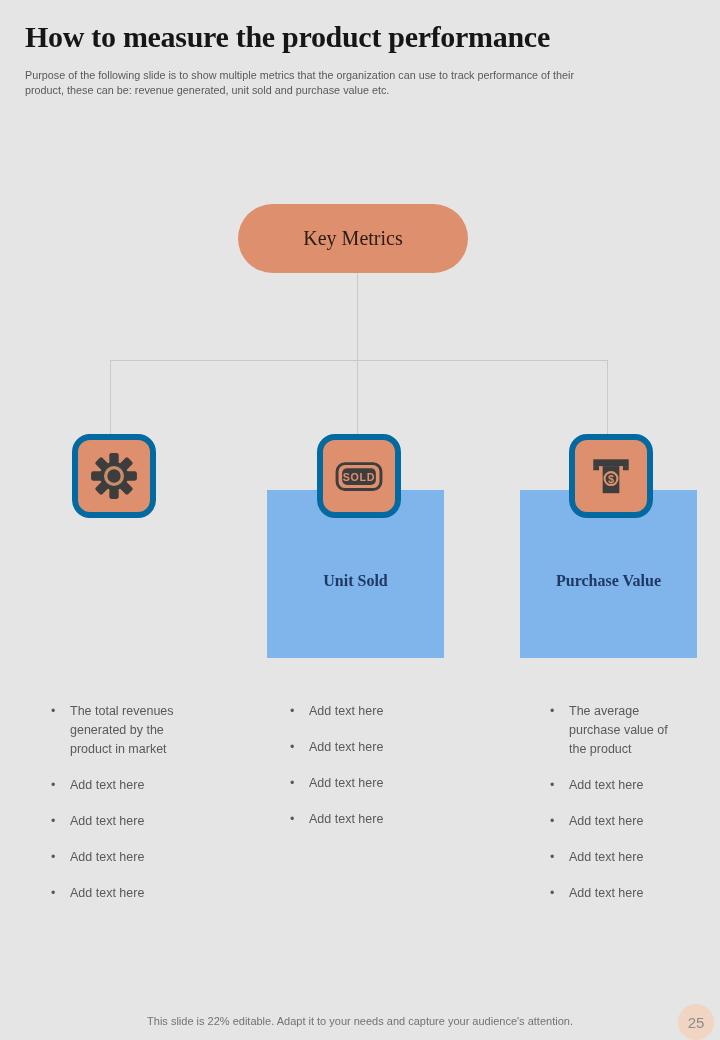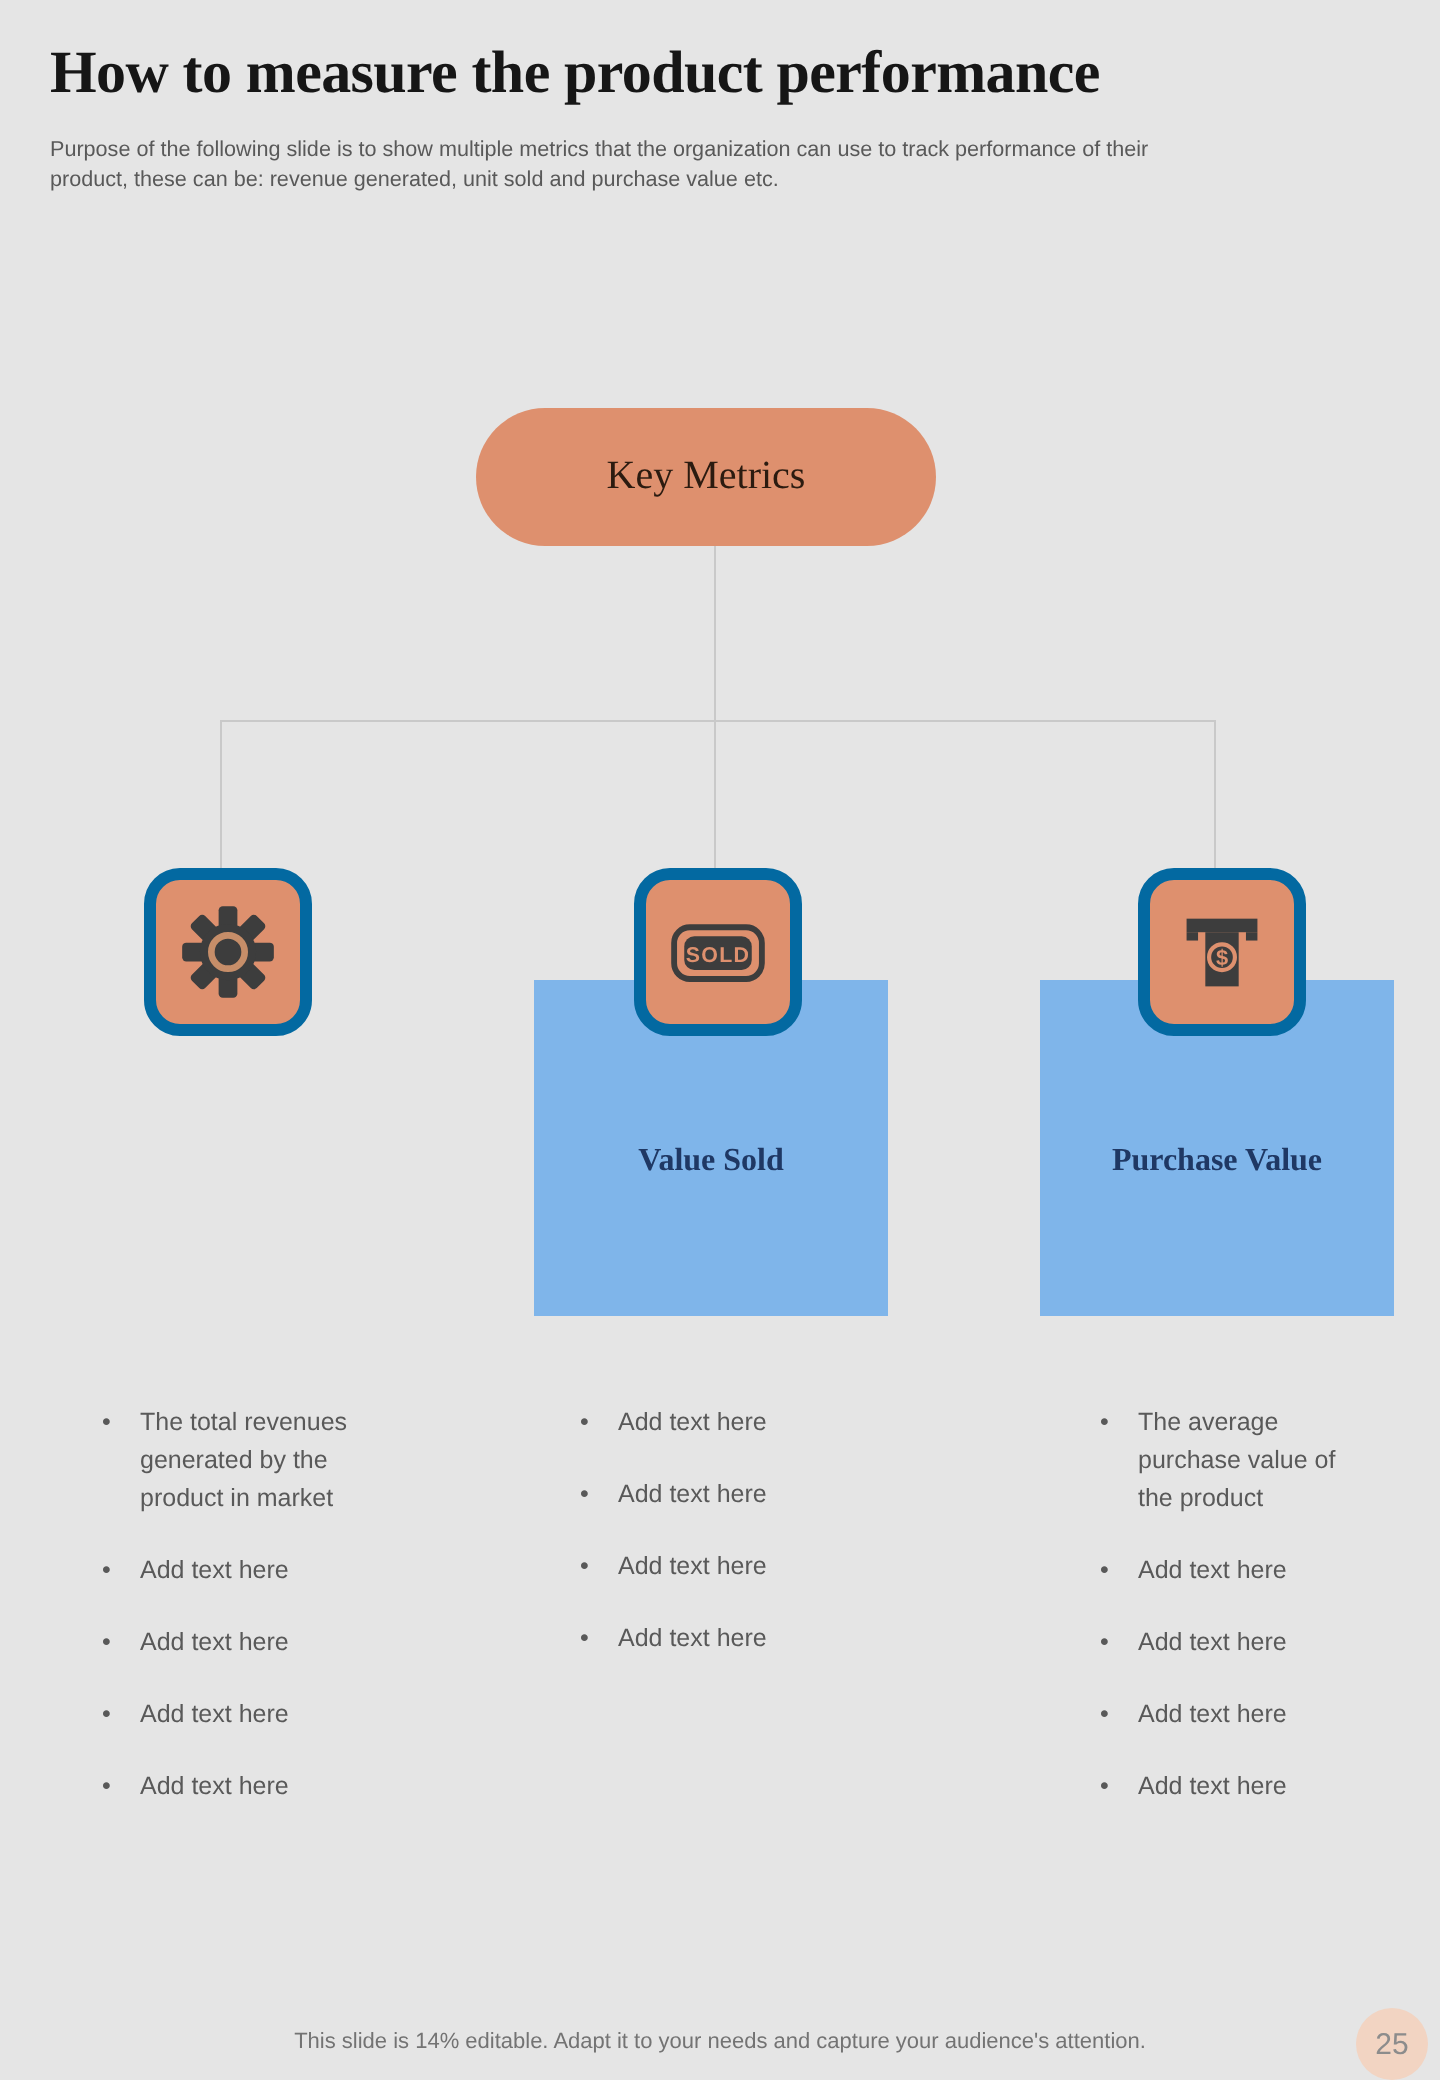--- a/index.html
+++ b/index.html
@@ -127,21 +127,21 @@
           <rect x="35.5" y="14.5" width="5.5" height="4"></rect>
           <rect x="16" y="14.5" width="16" height="26"></rect>
         </g>
         <circle cx="24" cy="26.5" r="6.2" fill="none" stroke="#DE906E" stroke-width="2"></circle>
         <text x="24" y="30.4" text-anchor="middle" font-family="Liberation Sans, DejaVu Sans, sans-serif" font-size="10.5" font-weight="bold" fill="#DE906E">$</text>
       </svg>
     </span>
   </div>
 
   <div class="metric-box c2">
-    <div class="metric-label">Value Sold</div>
+    <div class="metric-label">Unit Sold</div>
   </div>
   <div class="metric-box c3">
     <div class="metric-label">Purchase Value</div>
   </div>
 
   <div class="bullets c1">
     <div class="bullet-item">
         <span class="bullet-text">The total revenues generated by the product in market</span>
       </div>
     <div class="bullet-item">
@@ -184,16 +184,16 @@
         <span class="bullet-text">Add text here</span>
       </div>
     <div class="bullet-item">
         <span class="bullet-text">Add text here</span>
       </div>
     <div class="bullet-item">
         <span class="bullet-text">Add text here</span>
       </div>
   </div>
 
-  <div class="footer">This slide is 14% editable. Adapt it to your needs and capture your audience's attention.</div>
+  <div class="footer">This slide is 22% editable. Adapt it to your needs and capture your audience's attention.</div>
   <div class="page-badge">25</div>
 
 </div>
 
 </body></html>

